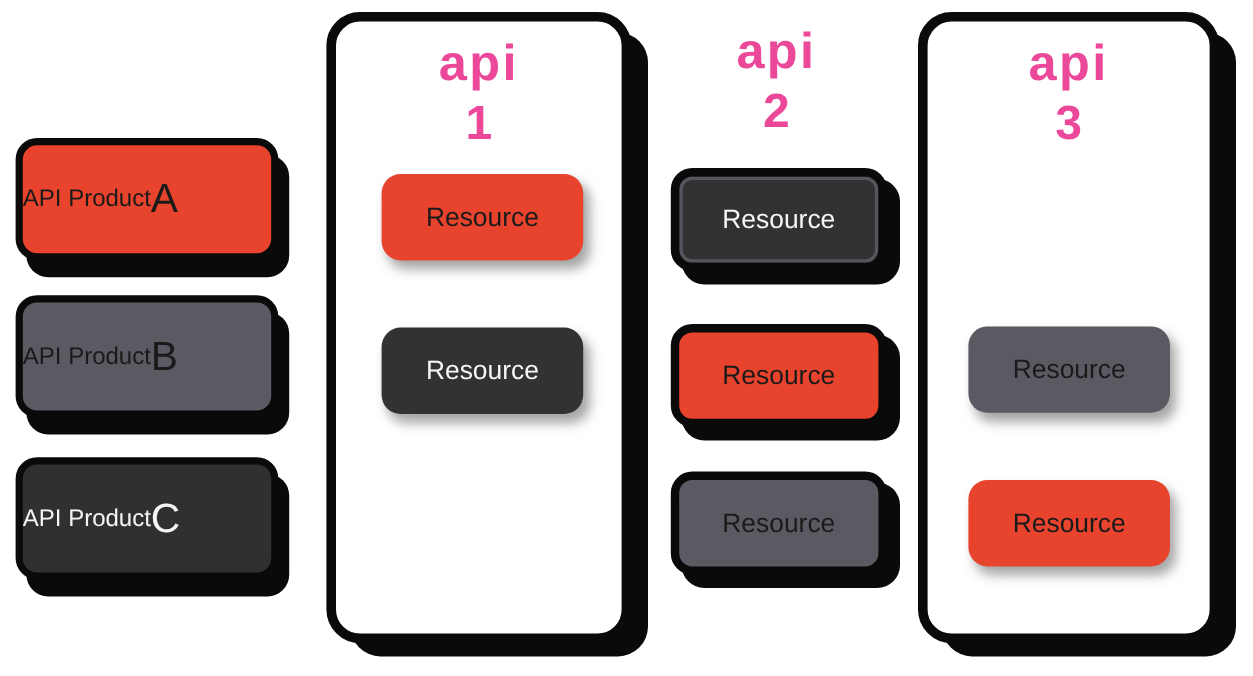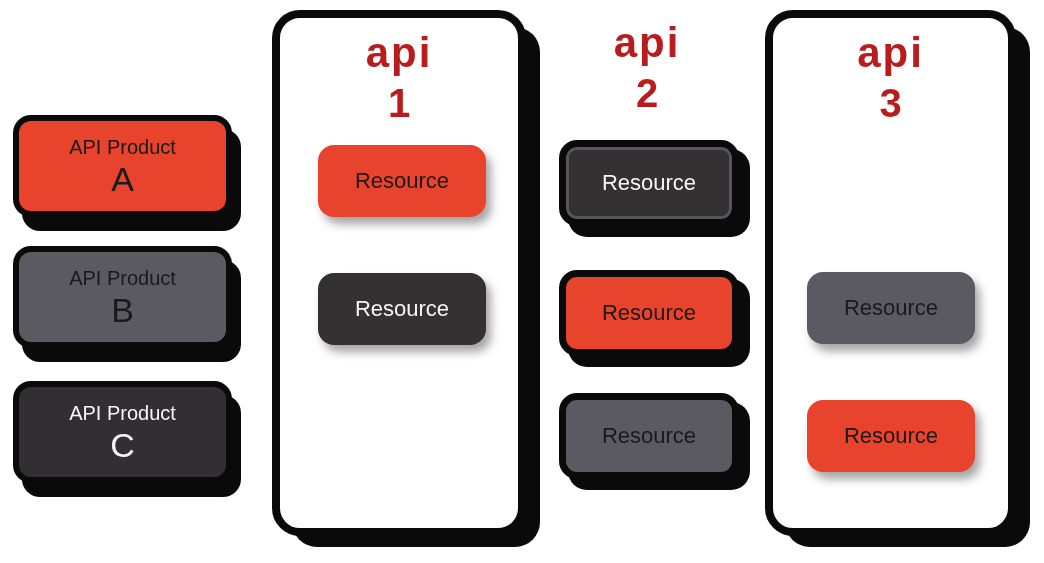--- a/index.html
+++ b/index.html
@@ -21,23 +21,22 @@
   
   .product {
     position: absolute;
     left: 13px;
     width: 207px;
     height: 90px;
     border: 6px solid #0a0a0a;
     border-radius: 18px;
     box-shadow: 9px 14px 0 0 #0a0a0a;
     display: flex;
-    flex-direction: column;
+    flex-direction: row;
     align-items: center;
-    justify-content: center;
     text-align: center;
   }
   #prod-a { top: 115px; }
   #prod-b { top: 246px; }
   #prod-c { top: 381px; }
   .product .pline  { font-size: 20px; line-height: 26px; }
   .product .pletter{ font-size: 34px; line-height: 38px; }
 
   
   .panel {
@@ -48,21 +47,21 @@
     border: 8px solid #0a0a0a;
     border-radius: 28px;
     box-shadow: 17px 14px 0 -3px #0a0a0a;
   }
   #api1 { left: 272px; width: 238px; }
   #api3 { left: 765px; width: 235px; }
 
   
   .api-head {
     text-align: center;
-    color: #b91c1c;
+    color: #ec4899;
     font-weight: bold;
     font-size: 42px;
     line-height: 50px;
     letter-spacing: 2px;
     padding-top: 10px;
   }
   .api-head .num { font-size: 40px; letter-spacing: 0; }
   .api-head.floating {
     position: absolute;
     left: 557px;

